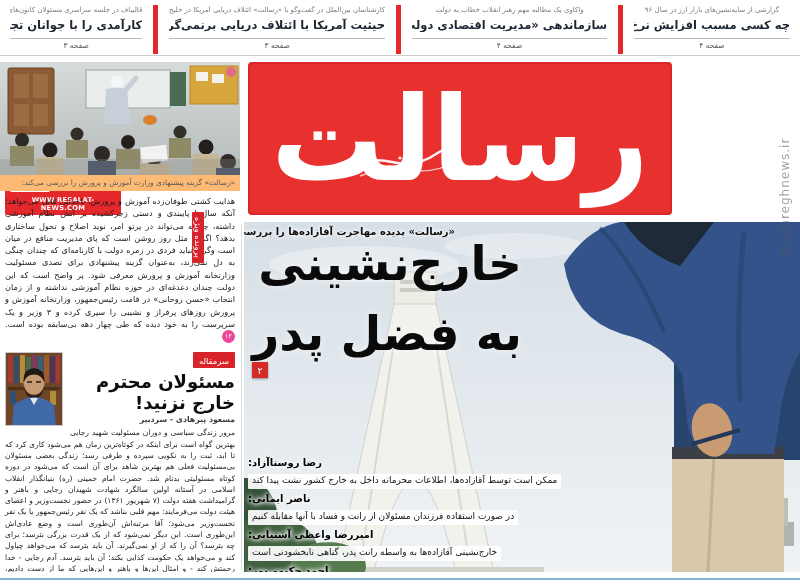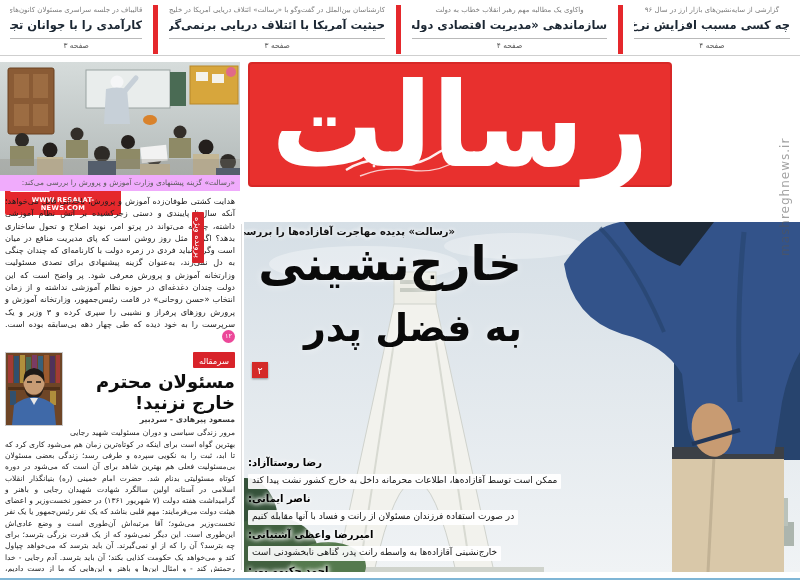--- a/index.html
+++ b/index.html
@@ -12,21 +12,21 @@
   .th-box{display:flex;flex-direction:column;justify-content:flex-start;padding:2px 4px;min-width:0;}
   .th-b1{flex:1.12;} .th-b2{flex:1.4;} .th-b3{flex:1.55;} .th-b4{flex:0.95;}
   .th-sep{width:5px;background:#e5282c;margin:1px 7px;}
   .th-kicker{font-size:7px;color:#7b7b7b;text-align:center;white-space:nowrap;overflow:hidden;}
   .th-head{font-size:11.5px;font-weight:bold;color:#1c2733;text-align:center;margin-top:4px;
            white-space:nowrap;overflow:hidden;}
   .th-rule{border-top:1px solid #b9b9b9;margin-top:6px;}
   .th-page{font-size:7.5px;color:#555;text-align:center;margin-top:2px;}
 
   
-  .logo-box{position:absolute;left:248px;top:62px;width:424px;height:125px;background:#e8302e;
+  .logo-box{position:absolute;left:248px;top:62px;width:424px;height:153px;background:#e8302e;
             border-radius:4px;box-shadow:inset 0 0 0 2px rgba(120,0,0,.15);overflow:hidden;}
   .logo-text{width:100%;height:100%;display:flex;align-items:center;justify-content:center;
              color:#fff;font-size:112px;font-weight:bold;line-height:1;transform:scaleY(1.04);}
   .logo-flourish{position:absolute;left:92px;top:74px;}
 
   .tagline-box{position:absolute;left:5px;top:64px;width:116px;height:40px;background:#3f3f3f;
                color:#f2f2f2;display:flex;flex-direction:column;justify-content:center;
                text-align:center;border-radius:2px;}
   .tagline-box div{font-size:7.6px;line-height:1.7;}
 
@@ -43,21 +43,21 @@
 
   .watermark{position:absolute;left:778px;top:66px;height:190px;writing-mode:vertical-rl;
              transform:rotate(180deg);direction:ltr;font-size:12px;letter-spacing:1px;
              color:rgba(85,85,85,.55);z-index:40;}
 
   
   .left-col{position:absolute;top:62px;left:0;width:240px;height:510px;overflow:hidden;}
   .class-photo{position:relative;width:240px;height:113px;overflow:hidden;}
   .special-tag{position:absolute;top:150px;right:36px;background:#d8232a;color:#fff;font-size:8.5px;
                writing-mode:vertical-rl;padding:5px 2px;line-height:1;z-index:5;border-radius:1px;}
-  .ps-band{background:#f0abfc;padding:3px 5px 4px;}
+  .ps-band{background:#fdba74;padding:3px 5px 4px;}
   .ps-kicker{font-size:7.4px;color:#5a5a5a;}
   .ps-head{font-size:15px;font-weight:bold;color:#0d0d0d;margin-top:2px;}
   .ps-body{font-size:8.2px;line-height:1.5;text-align:justify;color:#1c1c1c;padding:4px 5px 2px;margin:0;}
   .pmarker{display:inline-flex;align-items:center;justify-content:center;width:13px;height:13px;
            border-radius:50%;background:#ec4899;color:#fff;font-size:6.5px;vertical-align:middle;}
 
   .editorial{padding:4px 5px 0;height:292px;overflow:hidden;}
   .ed-tag{display:inline-block;background:#d8232a;color:#fff;font-size:8.4px;padding:4px 6px 2px;border-radius:1px;}
   .ed-photo{float:left;width:56px;height:72px;margin:3px 7px 3px 0;border:1px solid #c9c9c9;}
   .ed-head{font-size:18px;font-weight:bold;color:#0d0d0d;margin:3px 0 2px;}
@@ -65,21 +65,21 @@
   .ed-p{font-size:7.55px;line-height:1.5;text-align:justify;color:#222;margin:0 0 3px;}
 
   
   .v-divider{position:absolute;left:241px;top:224px;width:1px;height:346px;background:#dcdcdc;}
   .feature{position:absolute;left:244px;top:222px;width:556px;height:350px;overflow:hidden;}
   .feature svg.scene{position:absolute;inset:0;}
   .f-kicker{position:absolute;top:4px;right:345px;font-size:10px;font-weight:bold;color:#101010;
             white-space:nowrap;text-shadow:0 0 5px #fff,0 0 5px #fff;z-index:10;}
   .f-h1{position:absolute;top:14px;right:278px;font-size:47px;font-weight:900;color:#0a0a0a;
         white-space:nowrap;z-index:10;text-shadow:0 0 8px rgba(255,255,255,.55);}
-  .f-h2{position:absolute;top:84px;right:278px;font-size:38px;font-weight:900;color:#0a0a0a;
+  .f-h2{position:absolute;top:84px;right:278px;font-size:47px;font-weight:900;color:#0a0a0a;
         white-space:nowrap;z-index:10;text-shadow:0 0 8px rgba(255,255,255,.55);}
   .f-marker{position:absolute;left:8px;top:140px;width:16px;height:16px;background:#d42a28;color:#fff;
             display:flex;align-items:center;justify-content:center;font-size:9.5px;z-index:10;
             box-shadow:0 1px 2px rgba(0,0,0,.4);}
   .quotes{position:absolute;left:4px;top:231px;width:330px;z-index:10;direction:rtl;text-align:left;}
   .q-name{font-size:10px;font-weight:800;color:#000;margin-top:4px;
           text-shadow:0 0 4px #fff,0 0 4px #fff,0 0 6px #fff;}
   .q-text{display:inline-block;background:rgba(255,255,255,.92);padding:1px 4px 4px;font-size:9px;
           color:#101010;margin-top:2px;border-radius:1px;}
 

